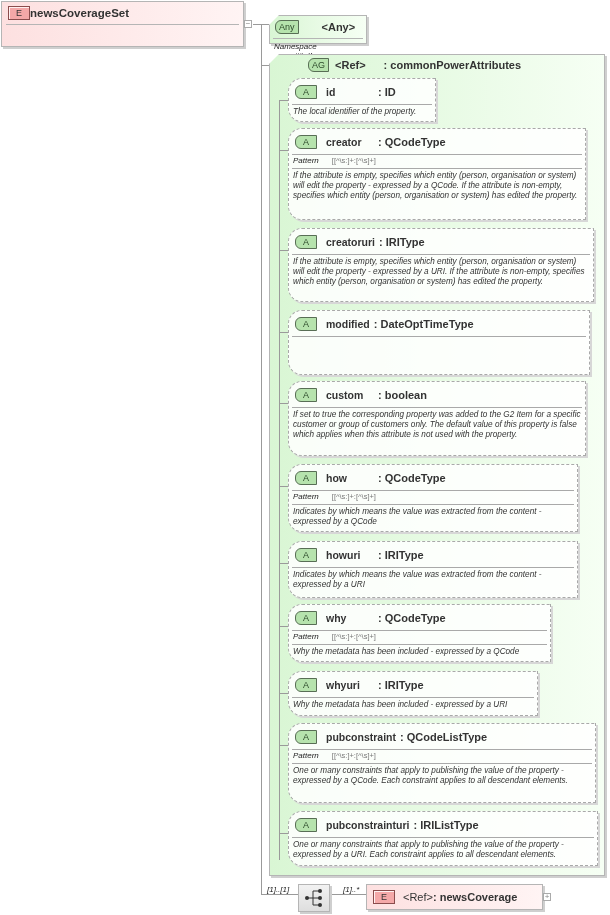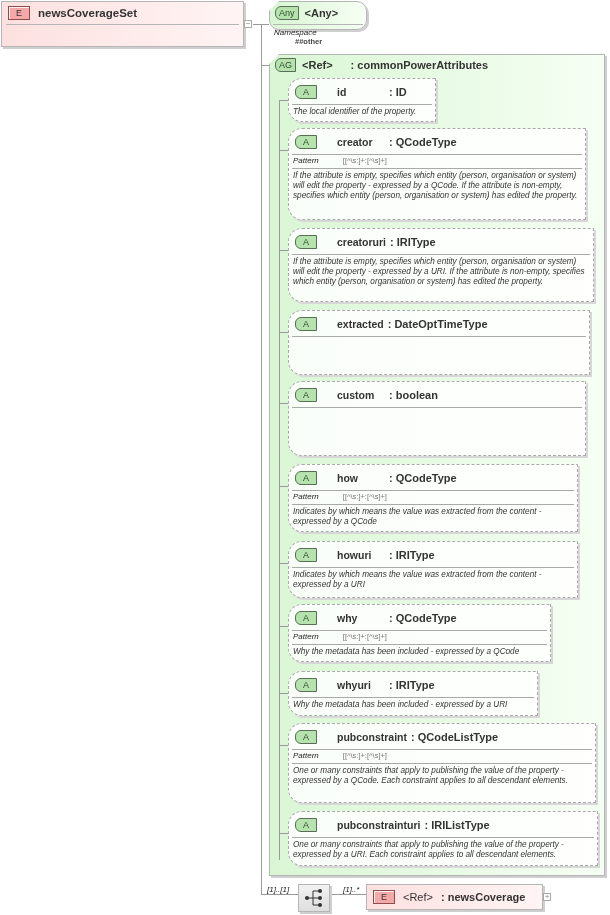--- a/index.html
+++ b/index.html
@@ -14,21 +14,21 @@
   .line-v { position: absolute; width: 1px; background: #9a9a9a; }
 
   
   .elem {
     position: absolute; box-sizing: border-box;
     border: 1px solid #b5b5b5;
     background: linear-gradient(90deg, #fde0e0 0%, #fff4f4 100%);
     box-shadow: 2px 2px 0 #cfcfcf;
   }
   .elem .hdr { display: flex; align-items: center; height: 22px; padding-left: 6px; }
-  .elem .title { font-weight: bold; font-size: 11.5px; color: #333; margin-left: 8px; }
+  .elem .title { font-weight: bold; font-size: 11.5px; color: #333; }
   .elem .sep { border-top: 1px solid #b5b5b5; margin: 0 4px; }
   .elem .doc { font-style: italic; font-size: 8.3px; color: #333; padding: 3px 4px 0 5px; }
 
   .badge-e {
     display: inline-block; width: 20px; height: 12px; line-height: 12px; text-align: center;
     font-size: 9px; color: #333;
     background: #f4a8a8; border: 1px solid #8a4c4c;
     box-shadow: inset 1px 1px 0 #fff0f0;
   }
 
@@ -60,25 +60,25 @@
     border-bottom-left-radius: 14px;
     background: rgba(255,255,255,0.85);
     box-shadow: 2px 2px 0 #d7d7d7;
   }
   .attr .hdr { display: flex; align-items: center; height: 20px; padding-left: 6px; margin-top: 3px; }
   .attr .badge-a {
     display: inline-block; width: 20px; height: 12px; line-height: 12px; text-align: center;
     font-size: 9px; color: #2d4a2b; background: #b6e3ad; border: 1px solid #586e55;
     border-radius: 6px 0 0 6px;
   }
-  .attr .name { font-weight: bold; font-size: 10.5px; color: #333; margin-left: 20px; display: inline-block; }
+  .attr .name { font-weight: bold; font-size: 10.5px; color: #333; margin-left: 9px; display: inline-block; }
   .attr .type { font-weight: bold; font-size: 11px; color: #333; }
   .attr .sep { border-top: 1px solid #a9a9a9; margin: 2px 3px 0 3px; }
   .attr .pattern { font-size: 8px; padding: 1px 4px 0 4px; height: 11px; color: #444; }
-  .attr .pattern .pl { font-style: italic; color: #222; margin-right: 24px; }
+  .attr .pattern .pl { font-style: italic; color: #222; margin-right: 13px; }
   .attr .pattern .pv { color: #777; font-size: 7.5px; }
   .attr .doc { font-style: italic; font-size: 8.2px; color: #333; padding: 2px 4px 0 4px; line-height: 10px; }
 
   .small-i { font-style: italic; font-size: 8px; color: #222; text-align: center; }
   .seq-box {
     position: absolute; box-sizing: border-box; width: 32px; height: 28px;
     border: 1px solid #b5b5b5; background: linear-gradient(180deg,#f2f2f2,#dedede);
     box-shadow: 2px 2px 0 #cfcfcf;
   }
   .toggle {
@@ -98,33 +98,33 @@
 
 <div class="elem" style="left:1px; top:1px; width:243px; height:46px;">
   <div class="hdr">
     <span class="badge-e">E</span>
     <span class="title">newsCoverageSet</span>
   </div>
   <div class="sep"></div>
 </div>
 <div class="toggle" style="left:244px; top:20px;">−</div>
 
-<div class="green notch" style="left:269px; top:1px; width:98px; height:29px;border-radius:10px;">
+<div class="green notch" style="left:269px; top:15px; width:98px; height:29px;">
   <div style="display:flex; align-items:center; height:22px; padding-left:5px;">
     <span class="badge-g">Any</span>
-    <span class="title" style="margin-left:6px;">&lt;Any&gt;</span>
+    <span class="title" style="margin-left:23px;">&lt;Any&gt;</span>
   </div>
   <div style="border-top:1px solid #b5b5b5; margin:0 3px;"></div>
   <div style="font-size:8px; padding:3px 4px 0 4px;">
     <span style="font-style:italic;">Namespace</span>
     <span style="margin-left:21px; font-weight:bold; font-size:7.5px; color:#444;">##other</span>
   </div>
 </div>
 
-<div class="green notch" style="left:269px; top:54px; width:336px; height:822px;">
+<div class="green notch" style="left:269px; top:54px; width:336px; height:822px;padding-left:33px;">
   <div style="display:flex; align-items:center; height:20px; padding-left:5px;">
     <span class="badge-g">AG</span>
     <span class="title" style="margin-left:6px;">&lt;Ref&gt;</span>
     <span class="title" style="margin-left:18px;">: commonPowerAttributes</span>
   </div>
 </div>
 
 <div class="line-v" style="left:279px; top:100px; height:760px;"></div>
 
 <div id="attrs">
@@ -156,33 +156,34 @@
         <span class="name" style="width: auto; margin-right: 4px;">creatoruri</span>
         <span class="type">: IRIType</span>
       </div>
       <div class="sep"></div>
       <div class="doc">If the attribute is empty, specifies which entity (person, organisation or system) will edit the property - expressed by a URI. If the attribute is non-empty, specifies which entity (person, organisation or system) has edited the property.</div>
     </div>
     <div class="line-h" style="left: 279px; top: 250px; width: 9px;"></div>
     <div class="attr" style="left: 288px; top: 310px; width: 302px; height: 65px;">
       <div class="hdr">
         <span class="badge-a">A</span>
-        <span class="name" style="width: auto; margin-right: 4px;">extracted</span>
+        <span class="name" style="width: auto; margin-right: 4px;">modified</span>
         <span class="type">: DateOptTimeType</span>
       </div>
       <div class="sep"></div>
     </div>
     <div class="line-h" style="left: 279px; top: 332px; width: 9px;"></div>
     <div class="attr" style="left: 288px; top: 381px; width: 298px; height: 75px;">
       <div class="hdr">
         <span class="badge-a">A</span>
         <span class="name" style="width:52px">custom</span>
         <span class="type">: boolean</span>
       </div>
       <div class="sep"></div>
+      <div class="doc">If set to true the corresponding property was added to the G2 Item for a specific customer or group of customers only. The default value of this property is false which applies when this attribute is not used with the property.</div>
     </div>
     <div class="line-h" style="left: 279px; top: 403px; width: 9px;"></div>
     <div class="attr" style="left: 288px; top: 464px; width: 290px; height: 68px;">
       <div class="hdr">
         <span class="badge-a">A</span>
         <span class="name" style="width:52px">how</span>
         <span class="type">: QCodeType</span>
       </div>
       <div class="sep"></div>
       <div class="pattern"><span class="pl">Pattern</span><span class="pv">[[^\s:]+:[^\s]+]</span></div>

